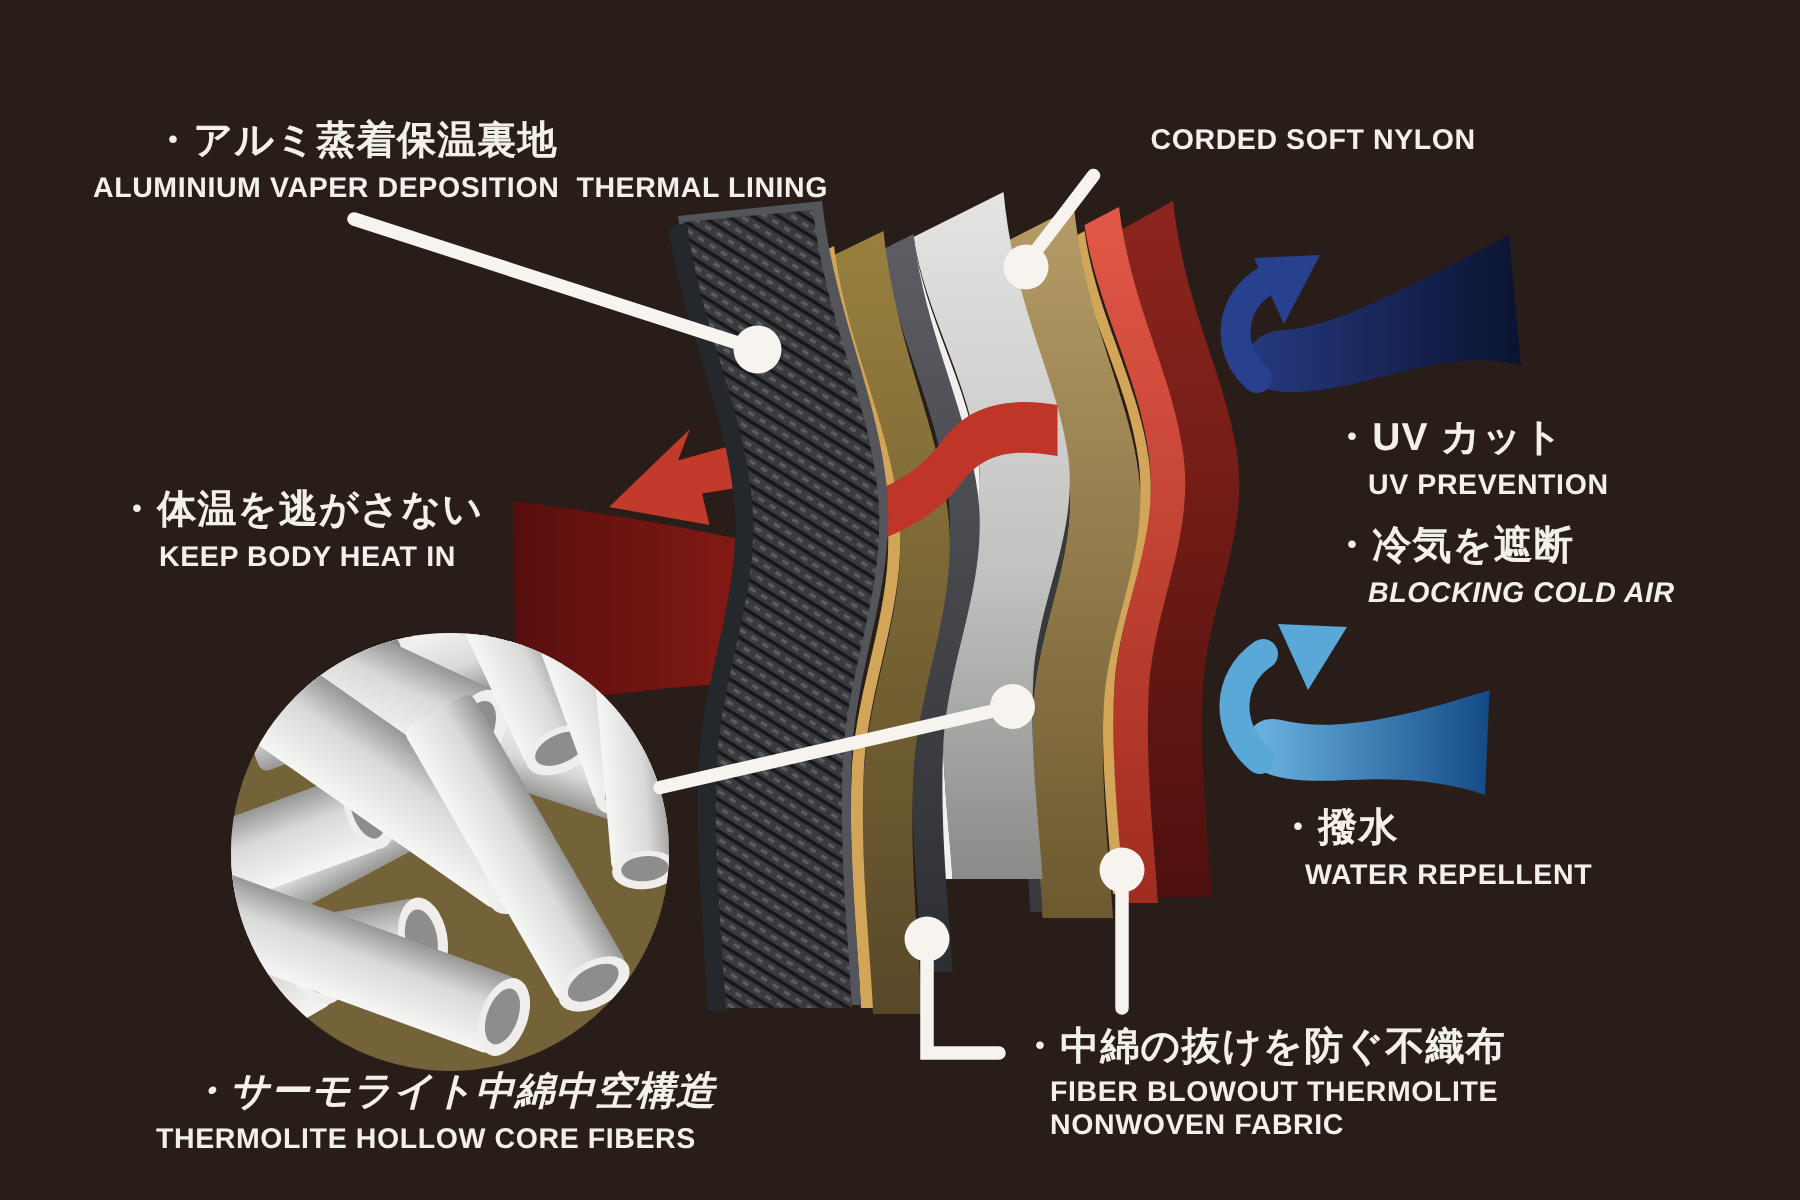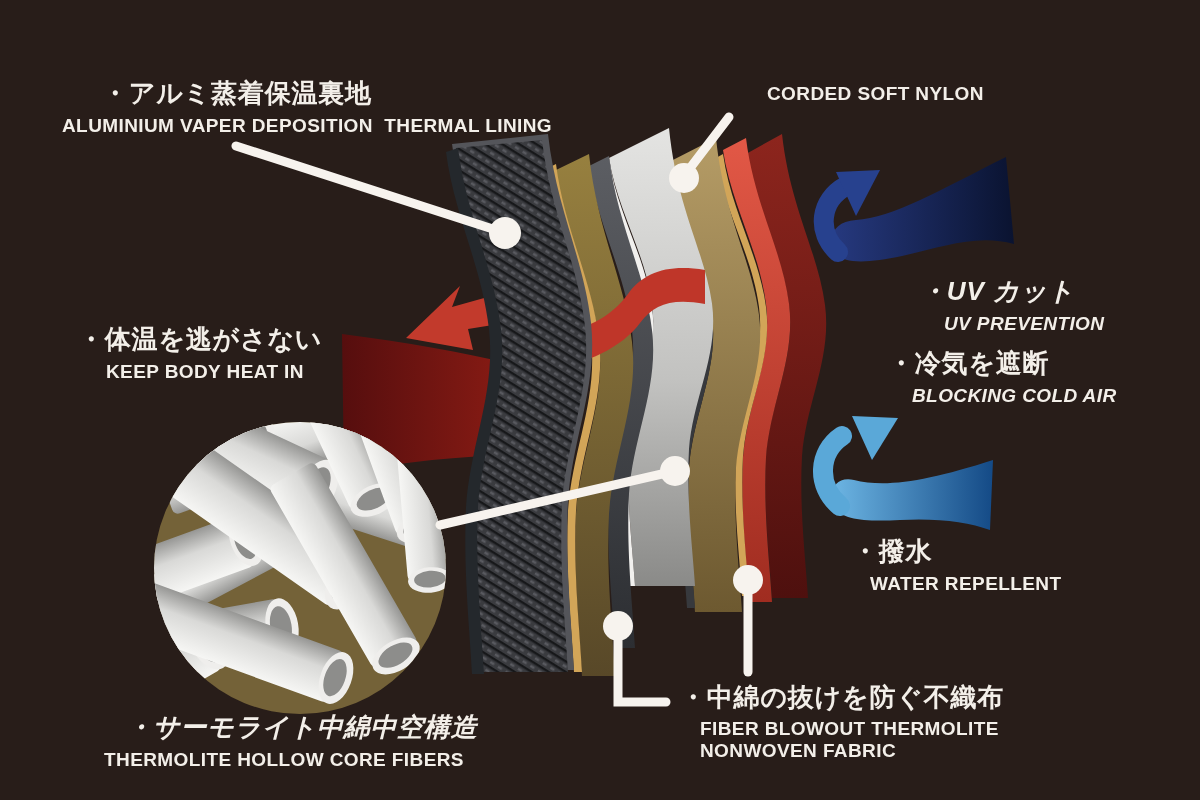--- a/index.html
+++ b/index.html
@@ -9,21 +9,21 @@
     font-family:"Liberation Sans","DejaVu Sans",sans-serif;
   }
   .stage{position:relative;width:1104px;height:800px;background:var(--background,#281d19);margin-top:20px;}
   .stage svg{position:absolute;left:0;top:0;}
   .lbl{position:absolute;color:var(--text,#f3efe9);font-weight:bold;line-height:1.22;}
   .jp{font-size:26px;letter-spacing:.8px;display:block;}
   .en{font-size:19px;letter-spacing:.4px;display:block;white-space:pre;margin-top:4px;}
   
   .lbl-thermal{left:62px;top:58px;}   .lbl-thermal .jp{margin-left:40px;}
   .lbl-corded{left:747px;top:58px;}   .lbl-corded .en{margin-left:20px;}
-  .lbl-uv{left:920px;top:256px;font-style:italic;}      .lbl-uv .en{margin-left:24px;}
+  .lbl-uv{left:888px;top:256px;}      .lbl-uv .en{margin-left:24px;}
   .lbl-cold{left:888px;top:328px;}    .lbl-cold .en{margin-left:24px;font-style:italic;}
   .lbl-heat{left:78px;top:304px;}     .lbl-heat .en{margin-left:28px;}
   .lbl-water{left:852px;top:516px;}   .lbl-water .en{margin-left:18px;}
   .lbl-nonwoven{left:680px;top:662px;}.lbl-nonwoven .en{margin-left:20px;line-height:1.18;}
   .lbl-thermolite{left:104px;top:692px;} .lbl-thermolite .jp{margin-left:22px;font-style:italic;}
 </style>
 </head>
 <body>
 
 <div class="stage">

